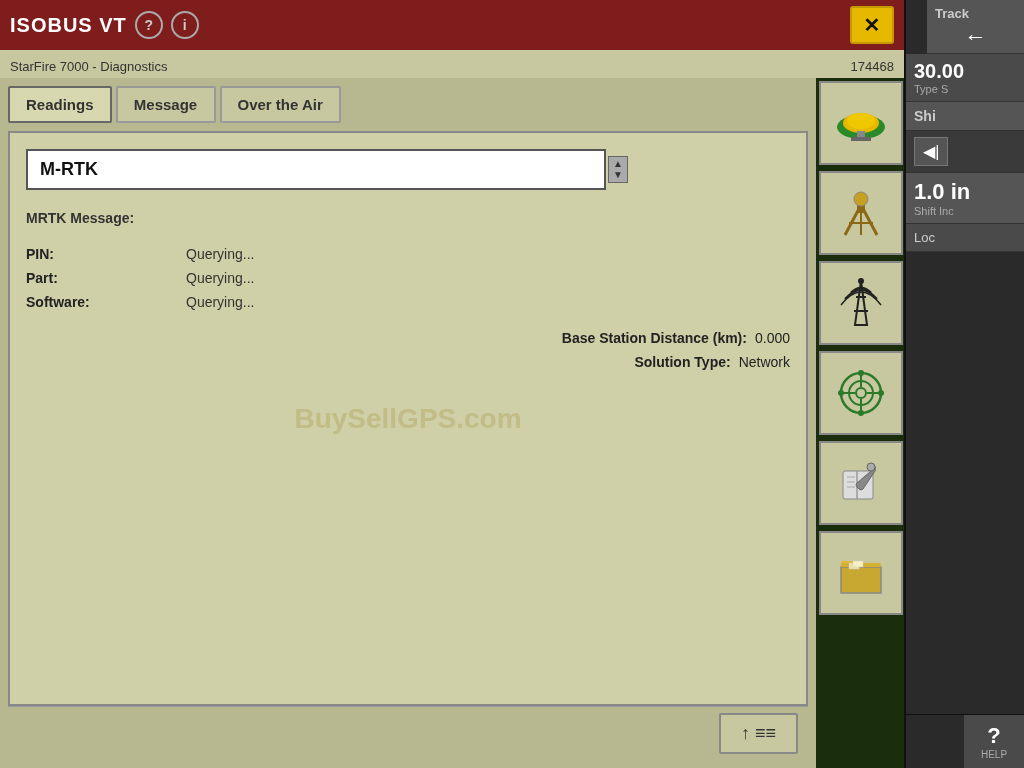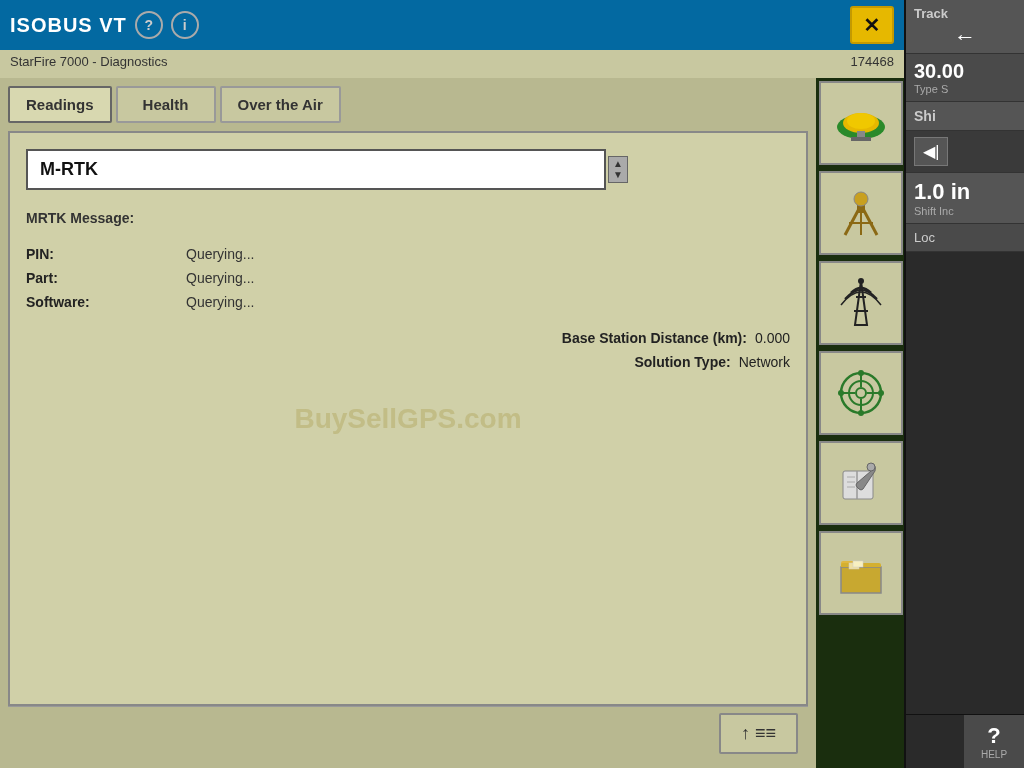--- a/index.html
+++ b/index.html
@@ -15,21 +15,21 @@
     
     .main-panel {
       flex: 1;
       display: flex;
       flex-direction: column;
       background: #2d4a1e;
     }
 
     
     .title-bar {
-      background: #0369a1;
+      background: #7f1d1d;
       display: flex;
       align-items: center;
       justify-content: space-between;
       padding: 6px 10px;
       min-height: 48px;
     }
 
     .title-left {
       display: flex;
       align-items: center;
@@ -74,21 +74,21 @@
 
     
     .subtitle-bar {
       background: #c8c8a0;
       padding: 4px 10px;
       display: flex;
       justify-content: space-between;
       font-size: 13px;
       color: #333;
       min-height: 28px;
-      align-items: flex-start;
+      align-items: flex-end;
     }
 
     
     .content-wrapper {
       flex: 1;
       display: flex;
       background: #b8b890;
     }
 
     
@@ -293,21 +293,21 @@
   <div class="subtitle-bar">
     <span>StarFire 7000 - Diagnostics</span>
     <span>174468</span>
   </div>
 
   <div class="content-wrapper">
     <div class="left-panel">
 
       <div class="tabs">
         <div class="tab active">Readings</div>
-        <div class="tab">Health</div>
+        <div class="tab">Message</div>
         <div class="tab">Over the Air</div>
       </div>
 
       <div class="content-box">
 
         <div class="dropdown-row">
           <div class="dropdown-select">
             <span>M-RTK</span>
           </div>
           <div class="dropdown-arrows">
@@ -431,21 +431,21 @@
           <rect x="16" y="18" width="10" height="6" fill="#f0e0a0" stroke="#ccc" stroke-width="0.5"></rect>
           <rect x="20" y="16" width="10" height="6" fill="#f8f0c0" stroke="#ccc" stroke-width="0.5"></rect>
         </svg>
       </div>
     </div>
   </div>
 </div>
 
 <div style="width:120px; background:#2a2a2a; display:flex; flex-direction:column; border-left:2px solid #111;">
 
-  <div style="background:#555; padding:6px 8px; border-bottom:1px solid #333; flex:0 0 auto;">
+  <div style="background:#555; padding:6px 8px; border-bottom:1px solid #333; flex:0 0 auto;margin-left:21px;">
     <div style="font-size:13px; color:#ccc; font-weight:bold;">Track</div>
     <div style="font-size:22px; color:white; font-weight:bold; text-align:center;">
       <span>←</span>
     </div>
   </div>
 
   <div style="background:#4a4a4a; padding:6px 8px; border-bottom:1px solid #333; flex:0 0 auto;">
     <div style="font-size:20px; color:white; font-weight:bold;">30.00</div>
     <div style="font-size:11px; color:#aaa;">Type S</div>
   </div>

